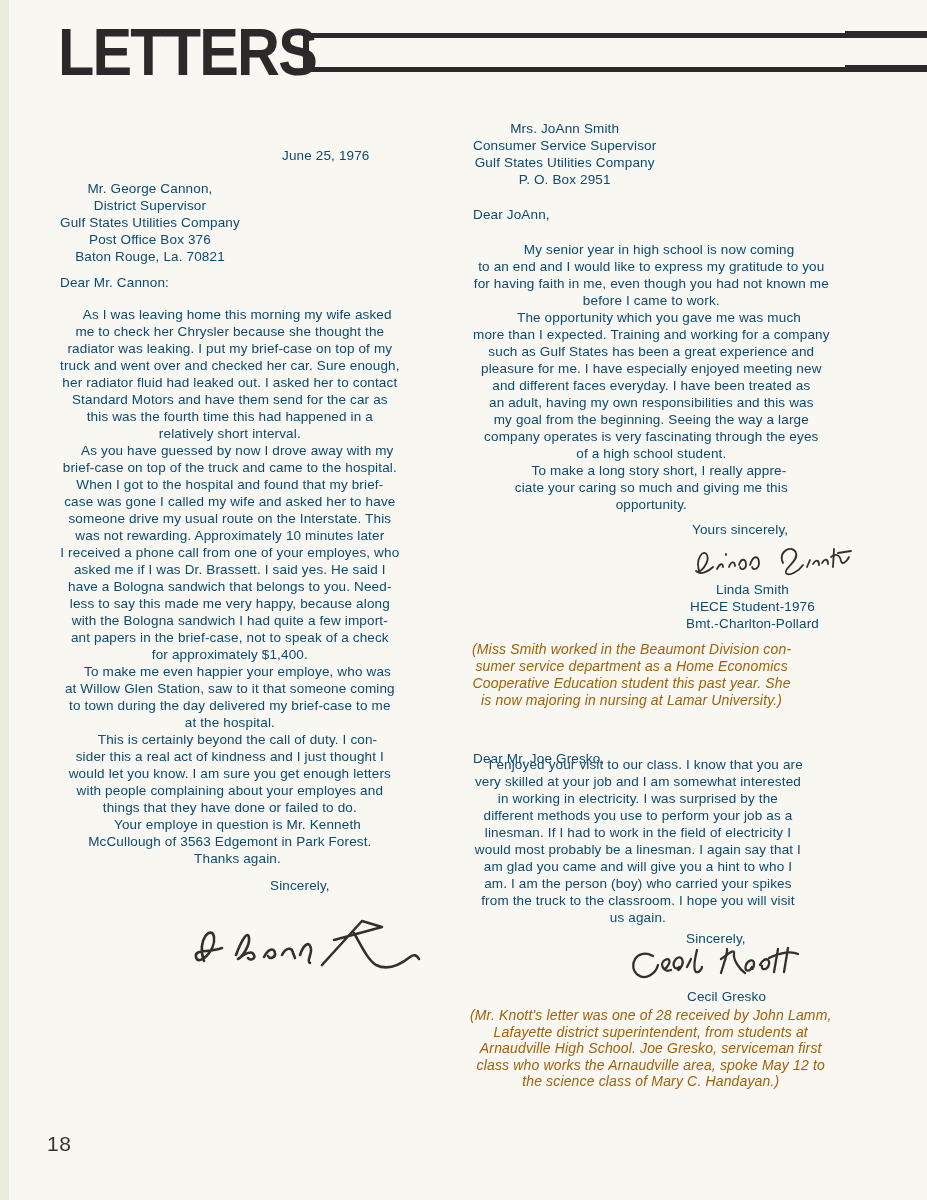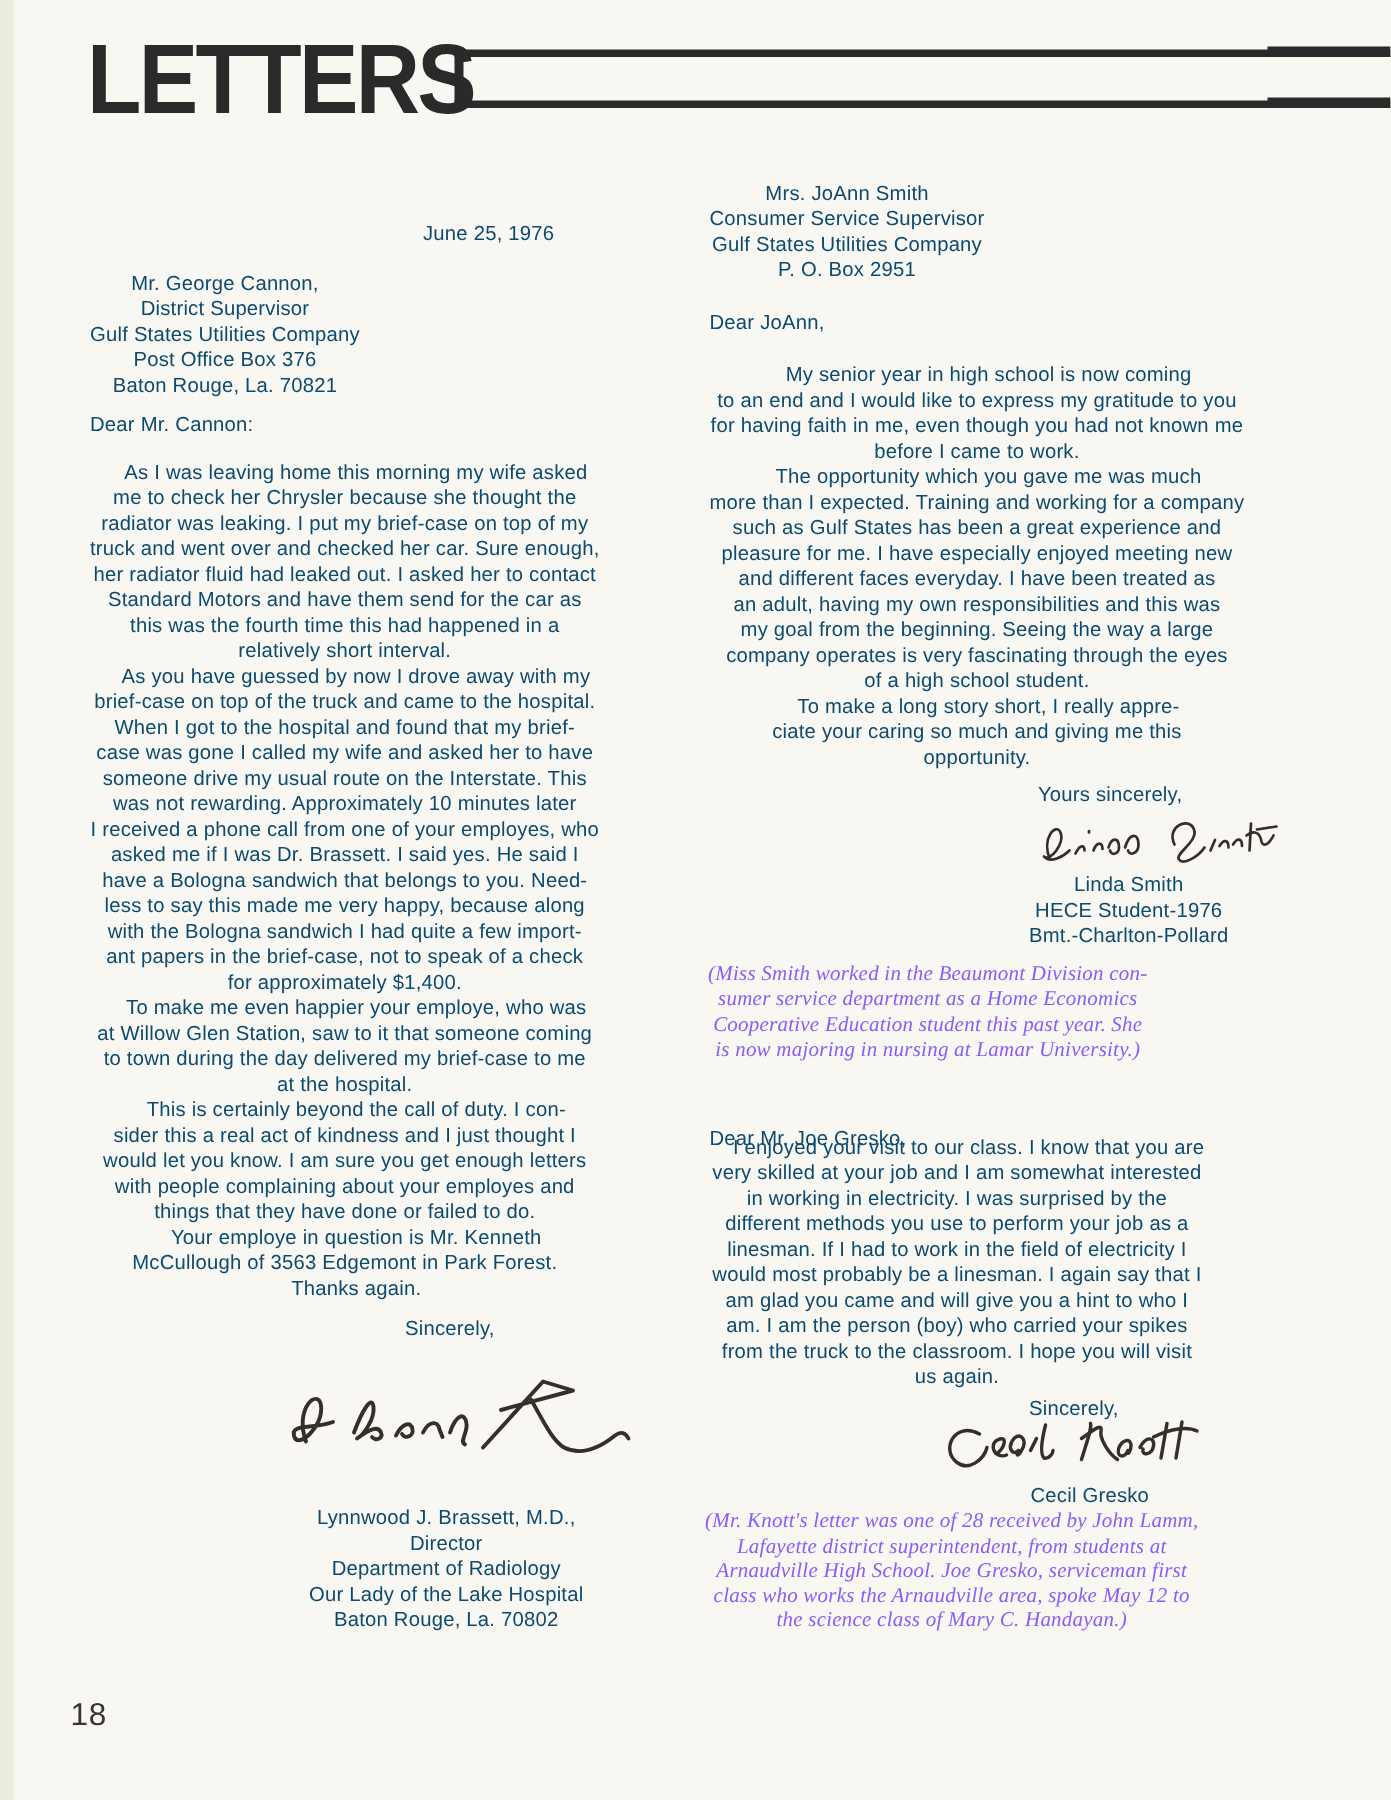--- a/index.html
+++ b/index.html
@@ -27,21 +27,21 @@
     border-bottom:5px solid #2b292a;
   }
   .rule-thick{position:absolute;background:#2b292a;height:7px;width:82px;left:845px;}
   .rule-thick.top{top:31px;}
   .rule-thick.bottom{top:65px;}
   .txt{
     position:absolute;
     font-size:13.5px;line-height:17px;letter-spacing:0.15px;
     white-space:pre;color:#0c4a6e;
   }
-  .italic{font-style:italic;font-size:14px;color:#8b5cf6;font-family:Liberation Serif, serif;}
+  .italic{font-style:italic;font-size:14px;color:#a16207;}
   .pagenum{position:absolute;left:47px;top:1132px;font-size:21px;color:#38352f;letter-spacing:0.5px;}
   .sig{position:absolute;}
   .sig path{fill:none;stroke:#343029;stroke-linecap:round;stroke-linejoin:round;}
   .sig.heavy path{stroke-width:2.6;}
   .sig.fine path{stroke-width:1.8;}
   .sig.med path{stroke-width:2.3;}
 </style>
 </head>
 <body>
 
@@ -99,25 +99,20 @@
   <svg class="sig heavy" style="left:190px;top:905px;" width="232" height="82" viewBox="0 0 232 82">
     <path d="M14,56 C6,34 22,20 24,32 C26,46 8,62 6,52 C4,44 18,48 32,43"></path>
     <path d="M46,50 C52,34 58,25 59,33 C60,41 52,52 48,54 C56,48 62,45 64,50 C66,54 60,56 58,53"></path>
     <path d="M74,52 C78,44 84,42 85,48 C86,52 80,55 78,51"></path>
     <path d="M92,50 C96,42 102,42 103,48 L105,53"></path>
     <path d="M110,50 C114,38 120,36 121,44 C122,50 116,56 120,58"></path>
     <path d="M132,60 L172,16 L192,22 L144,35"></path>
     <path d="M164,28 C172,42 178,55 186,60 C198,66 210,60 220,52 C224,49 227,50 229,54"></path>
   </svg>
 
-  <div class="txt" style="left:206px;top:1003px;">Lynnwood J. Brassett, M.D.,
-Director
-Department of Radiology
-Our Lady of the Lake Hospital
-Baton Rouge, La. 70802</div>
 
   <div class="pagenum">18</div>
 
   <div class="txt" style="left:473px;top:120px;">Mrs. JoAnn Smith
 Consumer Service Supervisor
 Gulf States Utilities Company
 P. O. Box 2951</div>
   <div class="txt" style="left:473px;top:206px;">Dear JoAnn,</div>
   <div class="txt" style="left:473px;top:241px;">    My senior year in high school is now coming
 to an end and I would like to express my gratitude to you

